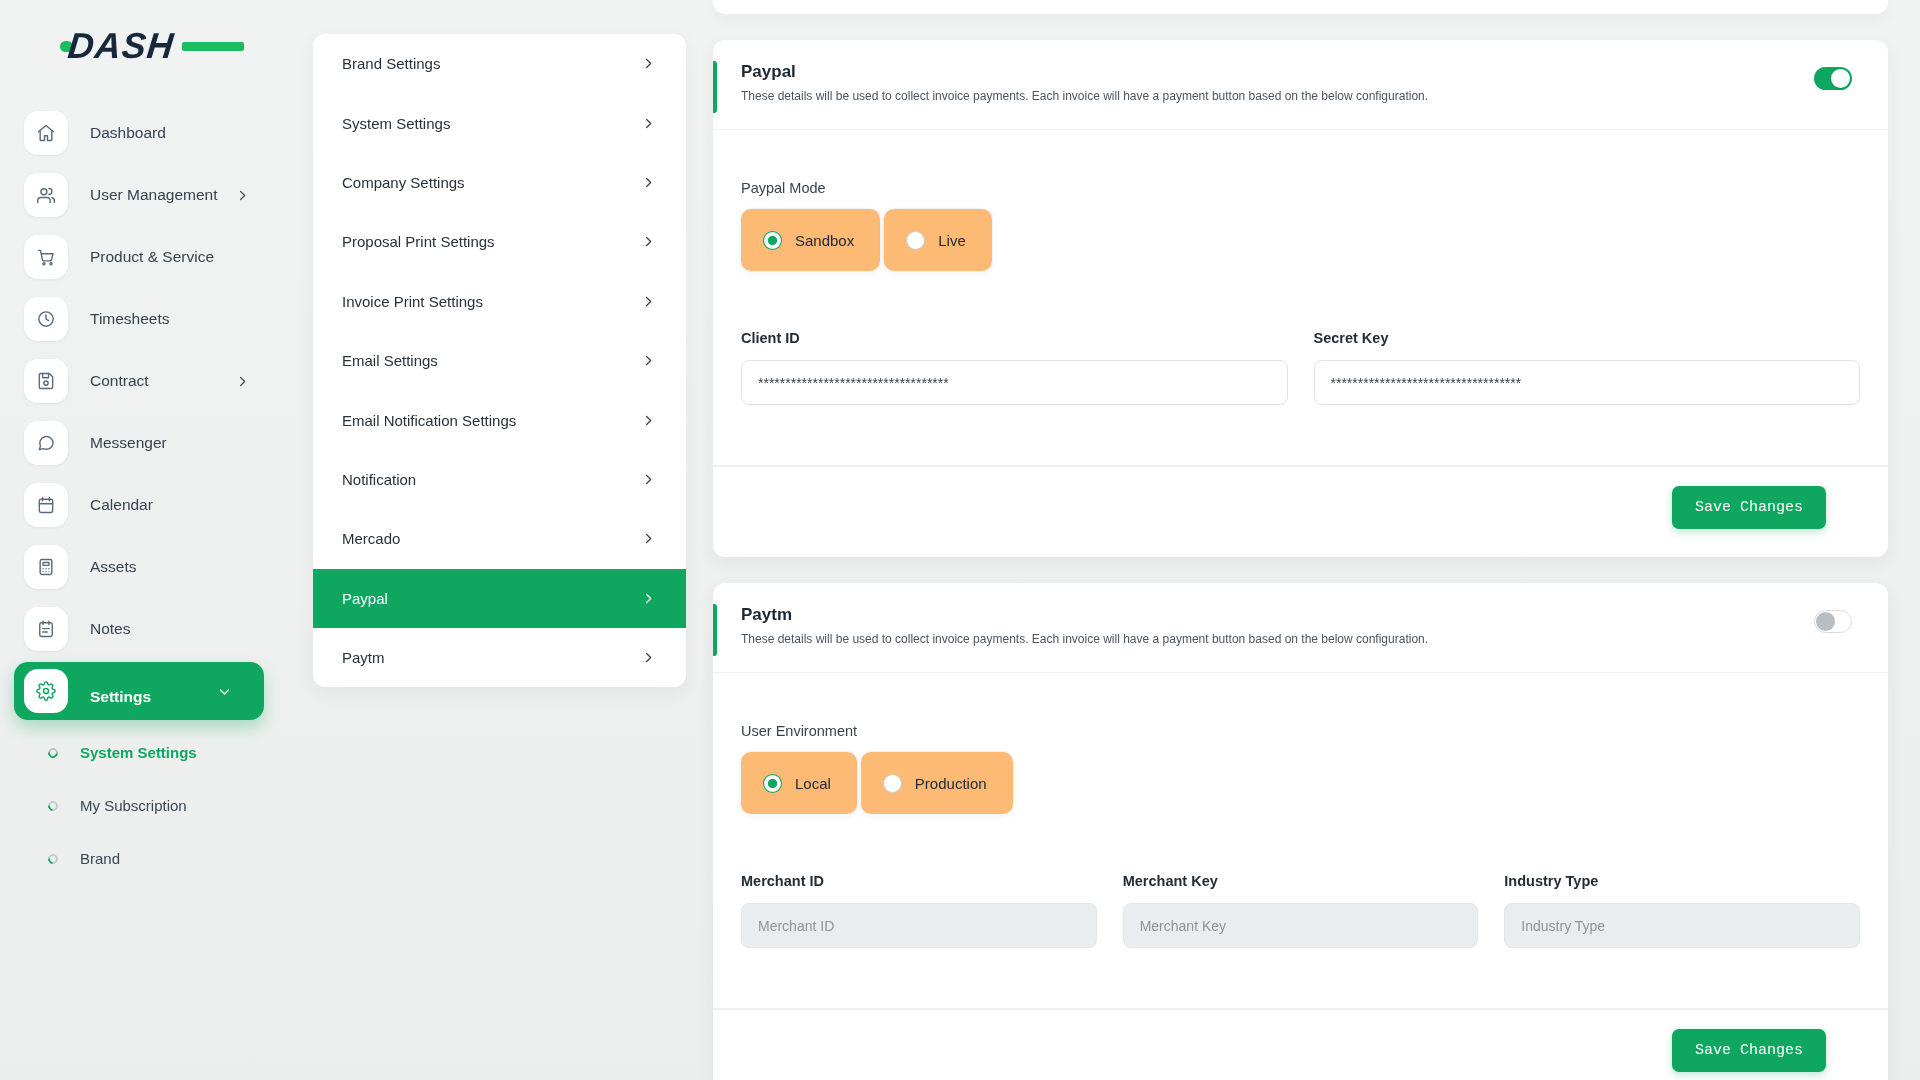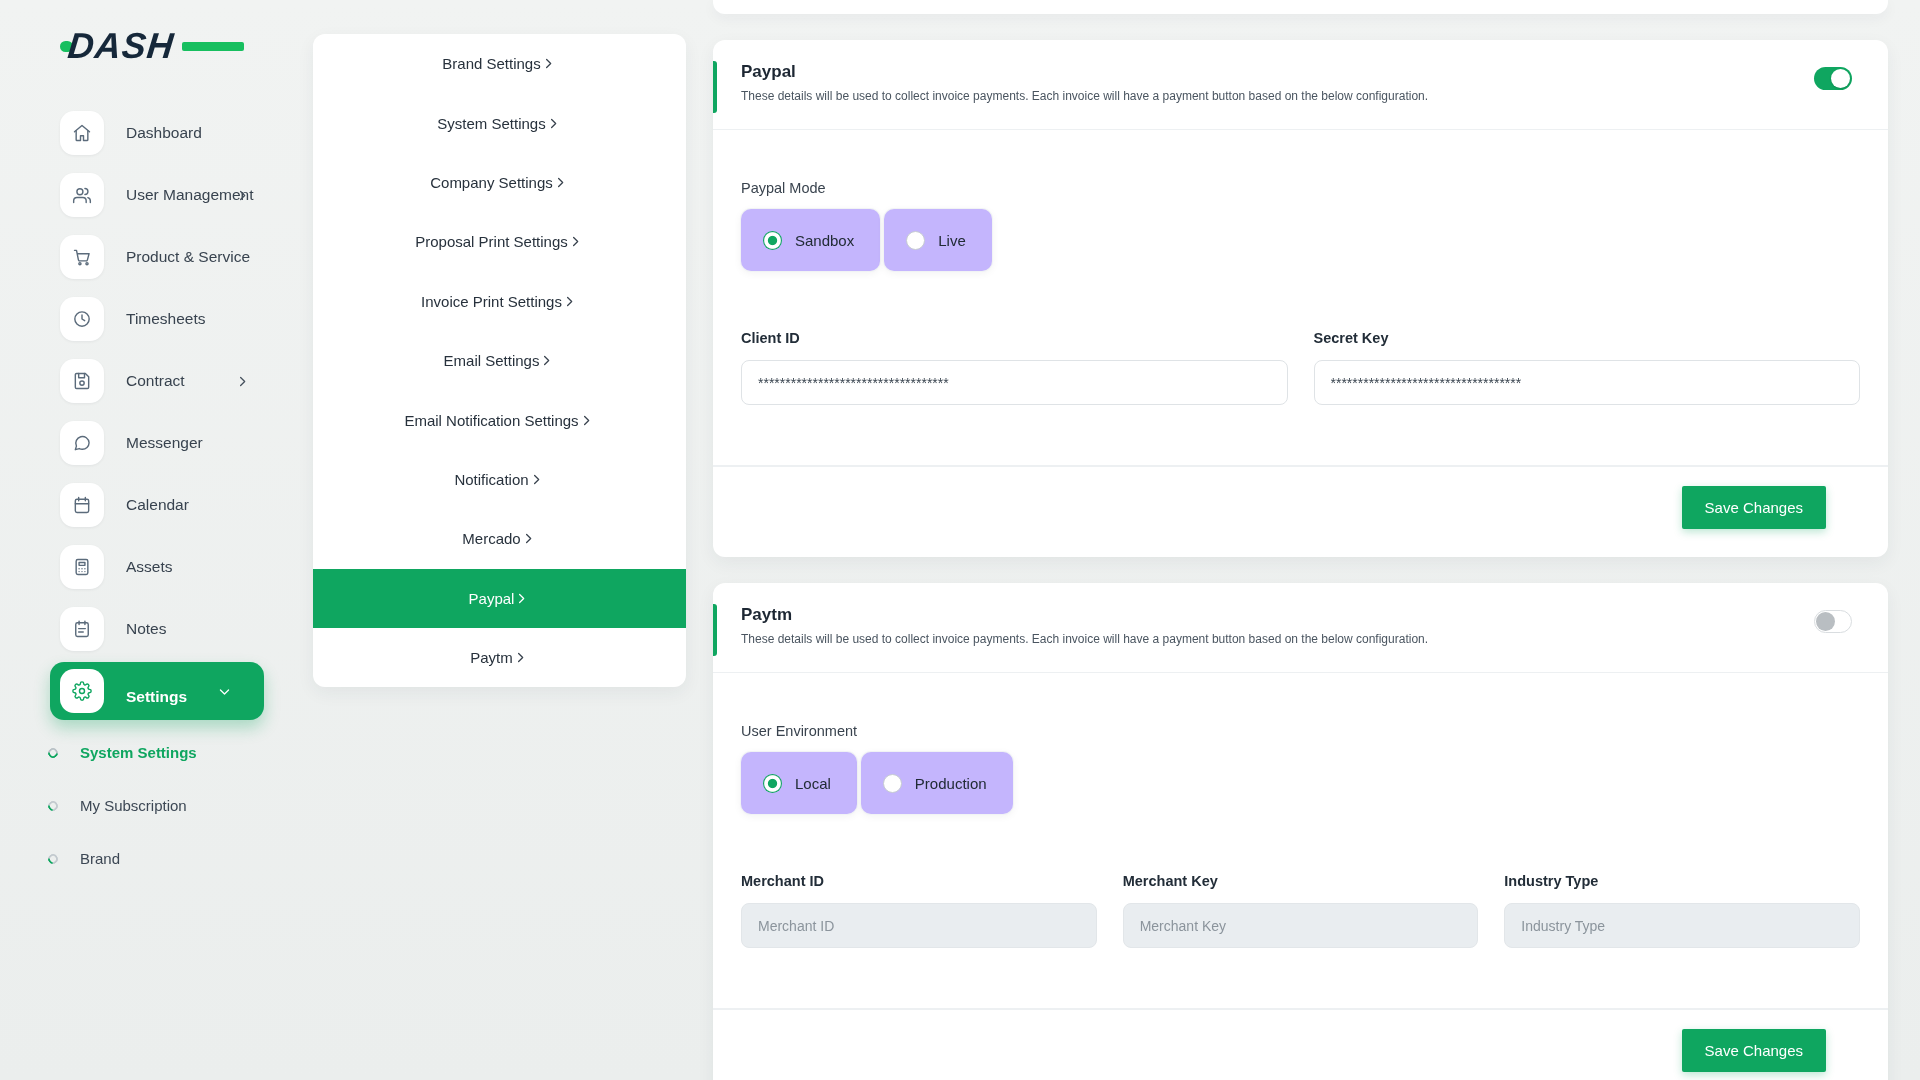--- a/index.html
+++ b/index.html
@@ -15,42 +15,42 @@
   html,body{margin:0;padding:0;width:1920px;height:1080px;overflow:hidden;}
   body{font-family:"Liberation Sans", sans-serif;background:var(--bg);color:var(--ink);}
   .app{display:flex;width:1920px;height:1080px;background:linear-gradient(180deg,#f1f3f2 0%,#ebeeed 100%);}
 
   
   .sidebar{width:290px;flex-shrink:0;padding-top:18px;}
   .logo-wrap{position:relative;margin:6px 0 34px 68px;width:150px;height:44px;}
   .logo-dot{position:absolute;left:-8px;top:17px;width:13px;height:11px;border-radius:6px;background:var(--logo-green);}
   .logo-bar{position:absolute;right:-26px;top:18px;width:62px;height:9px;border-radius:2px;background:var(--logo-green);}
   .logo-text{position:relative;z-index:1;font-size:36px;font-weight:800;font-style:italic;letter-spacing:1px;color:#16283a;transform:skewX(-6deg);display:inline-block;line-height:44px;}
-  .nav{margin-top:10px;padding-left:36px;}
+  .nav{margin-top:10px;}
   .nav-item{position:relative;display:flex;align-items:center;height:62px;padding-left:24px;cursor:pointer;}
   .icon-box{width:44px;height:44px;border-radius:14px;background:#ffffff;box-shadow:0 1px 3px rgba(16,24,40,.06);display:flex;align-items:center;justify-content:center;color:#5b6b7b;flex-shrink:0;}
   .icon-box svg{width:20px;height:20px;}
   .nav-label{margin-left:22px;font-size:15.5px;font-weight:500;color:var(--side-ink);}
   .nav-chevron{position:absolute;right:40px;width:15px;height:15px;color:#45505c;display:flex;}
   .nav-chevron svg{width:15px;height:15px;}
   .nav-item.active{height:58px;margin:2px 26px 2px 14px;padding-left:10px;border-radius:14px;background:var(--green);box-shadow:0 8px 16px rgba(15,166,96,.30);}
   .nav-item.active .icon-box{box-shadow:none;color:var(--green);}
   .nav-item.active .nav-label{color:#fff;font-weight:700;margin-top:12px;}
   .nav-item.active .nav-chevron{color:#fff;right:32px;}
   .subnav{margin-top:6px;}
   .sub-item{display:flex;align-items:center;height:53px;padding-left:48px;cursor:pointer;}
   .bullet{width:10px;height:10px;border-radius:50%;border:2px solid #c3cacf;border-left-color:var(--green);transform:rotate(-40deg);flex-shrink:0;}
   .sub-label{margin-left:22px;font-size:15px;color:#3c4754;}
   .sub-item.active .sub-label{color:var(--green);font-weight:700;}
   .sub-item.active .bullet{border-color:#b9c1c6;border-left-color:var(--green);border-bottom-color:var(--green);}
 
   
   .menu-col{width:373px;flex-shrink:0;margin-left:23px;margin-top:34px;}
   .menu-card{background:#fff;border-radius:12px;box-shadow:0 6px 18px rgba(34,48,73,.06);overflow:hidden;}
-  .menu-item{height:59.4px;display:flex;align-items:center;justify-content:center;padding:0 30px 0 29px;font-size:15px;color:#27313c;cursor:pointer;}
+  .menu-item{height:59.4px;display:flex;align-items:center;justify-content:space-between;padding:0 30px 0 29px;font-size:15px;color:#27313c;cursor:pointer;}
   .menu-item .m-chevron{width:15px;height:15px;color:#39434e;display:flex;}
   .menu-item .m-chevron svg{width:15px;height:15px;}
   .menu-item.active{background:var(--green);color:#fff;}
   .menu-item.active .m-chevron{color:#fff;}
 
   
   .content-col{flex:1;margin:0 32px 0 27px;min-width:0;}
   .card-stub{height:14px;background:#fff;border-radius:0 0 12px 12px;box-shadow:0 4px 14px rgba(34,48,73,.05);margin-bottom:26px;}
   .panel{background:#fff;border-radius:12px;box-shadow:0 6px 18px rgba(34,48,73,.06);margin-bottom:26px;}
   .panel-header{position:relative;padding:22px 90px 26px 28px;}
@@ -60,32 +60,32 @@
   .toggle{position:absolute;right:36px;top:27px;width:38px;height:23px;border-radius:12px;cursor:pointer;display:block;}
   .toggle .knob{position:absolute;top:2px;width:19px;height:19px;border-radius:50%;}
   .toggle.on{background:var(--green);}
   .toggle.on .knob{right:2px;background:#fff;box-shadow:0 1px 2px rgba(0,0,0,.15);}
   .toggle.off{background:#fff;border:1px solid #d9dde0;}
   .toggle.off .knob{left:1px;top:1px;background:#b9bec2;}
   .divider{height:1px;background:var(--line);}
   .panel-body{padding:26px 28px 60px;}
   .group-label{margin:24px 0 13px;font-size:14.5px;color:#39434e;}
   .pill-row{display:flex;gap:4px;}
-  .pill{display:flex;align-items:center;gap:13px;height:62px;padding:0 26px 0 22px;background:#c4b5fd;border-radius:10px;box-shadow:0 0 0 1px #f1f3f5,0 2px 8px rgba(20,30,40,.06);cursor:pointer;font-size:15px;color:#212b35;}
+  .pill{display:flex;align-items:center;gap:13px;height:62px;padding:0 26px 0 22px;background:#fdba74;border-radius:10px;box-shadow:0 0 0 1px #f1f3f5,0 2px 8px rgba(20,30,40,.06);cursor:pointer;font-size:15px;color:#212b35;}
   .radio{width:19px;height:19px;border-radius:50%;flex-shrink:0;}
   .radio.sel{background:radial-gradient(circle at 50% 50%, var(--green) 0 31%, #ffffff 38% 58%, var(--green) 66% 100%);}
   .radio.unsel{border:1.5px solid #c6ccd1;background:#fff;}
   .fields-row{display:flex;gap:26px;margin-top:59px;}
   .field{flex:1;min-width:0;}
   .field-label{font-size:14.5px;font-weight:700;color:#222d38;margin-bottom:14px;}
   .tinput{width:100%;height:45px;border:1px solid #dfe3e6;border-radius:8px;padding:0 16px;font-size:14px;color:#3a4550;background:#fff;font-family:inherit;outline:none;}
   .tinput:disabled{background:#e9edf0;border-color:#e2e6e9;color:#8b949c;}
   .tinput::placeholder{color:#8b949c;}
   .panel-footer{border-top:1px solid var(--line);padding:19px 62px 28px 28px;display:flex;justify-content:flex-end;}
-  .btn-save{background:var(--green);color:#fff;border:none;border-radius:2px;padding:0 23px;height:43px;font-size:15px;font-family:Liberation Sans, sans-serif;cursor:pointer;box-shadow:0 3px 8px rgba(15,166,96,.28);}
+  .btn-save{background:var(--green);color:#fff;border:none;border-radius:7px;padding:0 23px;height:43px;font-size:15px;font-family:Liberation Mono, monospace;cursor:pointer;box-shadow:0 3px 8px rgba(15,166,96,.28);}
 </style>
 </head>
 <body>
 
 <div class="app">
 
   <aside class="sidebar">
     <div class="logo-wrap">
       <span class="logo-dot"></span>
       <span class="logo-text">DASH</span>

